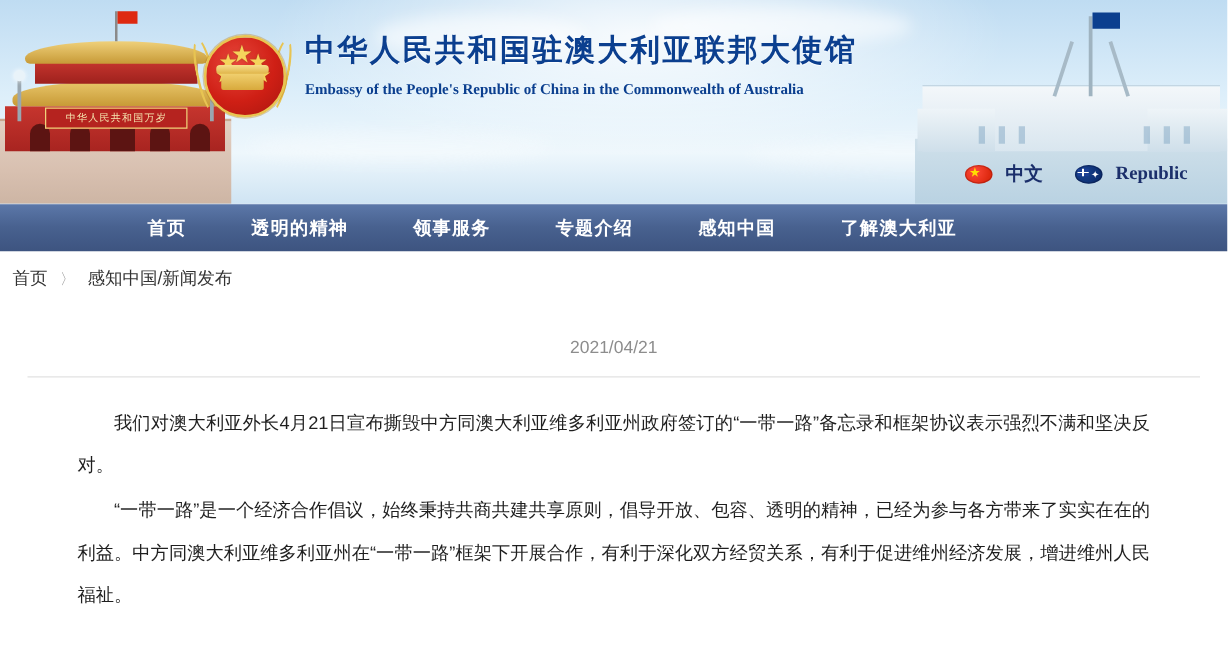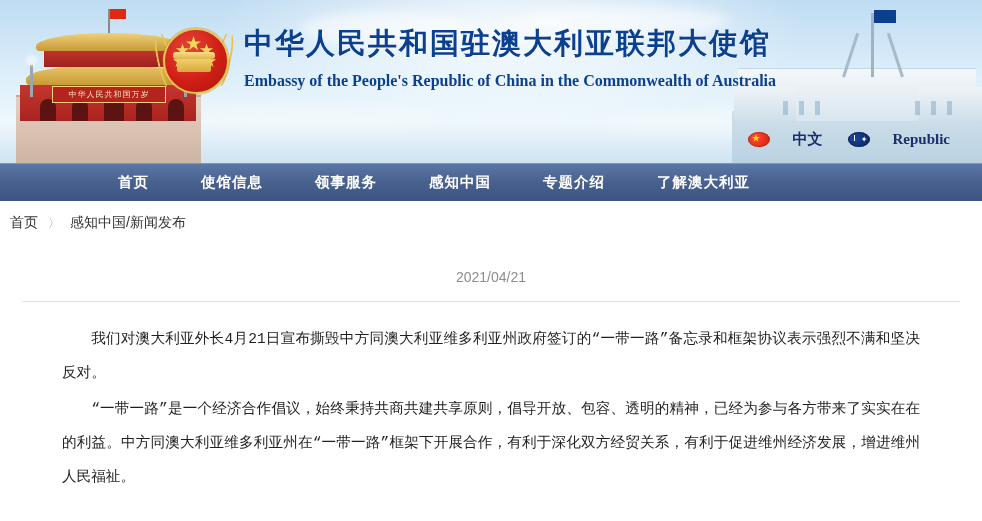--- a/index.html
+++ b/index.html
@@ -36,21 +36,21 @@
   .cloud {
     position: absolute;
     background: rgba(255,255,255,0.55);
     border-radius: 50%;
     filter: blur(6px);
   }
 
   
   .tiananmen {
     position: absolute;
-    left: 16px;
+    left: 0;
     bottom: 0;
     width: 185px;
     height: 163px;
   }
   .tm-base {
     position: absolute;
     left: 0; bottom: 0;
     width: 185px; height: 66px;
     background: linear-gradient(to bottom, #e2cfc2 0%, #d8c0b0 60%, #cdb5a4 100%);
     border-top: 2px solid #c9a78f;
@@ -233,48 +233,48 @@
   }
 
   .titles {
     position: absolute;
     left: 244px; top: 24px;
     width: 600px;
   }
   .title-cn {
     font-family: "Liberation Serif", "DejaVu Serif", serif;
     font-weight: bold;
-    font-size: 29px;
+    font-size: 24px;
     letter-spacing: 2px;
     color: #0b3f8f;
     text-shadow: 0 1px 0 rgba(255,255,255,0.8);
     white-space: nowrap;
   }
   .title-en {
     margin-top: 8px;
     font-family: "Liberation Serif", "DejaVu Serif", serif;
     font-weight: bold;
-    font-size: 16px;
+    font-size: 12px;
     color: #0b3f8f;
     white-space: nowrap;
   }
 
   
   .lang-switch {
     position: absolute;
     right: 32px;
     top: 130px;
     display: flex;
     align-items: center;
     gap: 26px;
   }
   .lang-item {
     display: flex;
     align-items: center;
-    gap: 22px;
+    gap: 10px;
     cursor: pointer;
   }
   .lang-label {
     font-family: "Liberation Serif", "DejaVu Serif", serif;
     font-weight: bold;
     font-size: 15px;
     color: #1b2f6b;
   }
   .flag-cn {
     width: 22px; height: 15px;
@@ -384,21 +384,20 @@
     box-sizing: border-box;
   }
   .para {
     font-size: 14.6px;
     line-height: 34px;
     color: #1f1f1f;
     text-align: justify;
     text-justify: inter-ideograph;
     text-indent: 2em;
     margin: 0 0 2px 0;
-    font-family: Liberation Mono, monospace;
   }
 </style>
 </head>
 <body>
 
 <div class="banner">
   <div class="banner-sky"></div>
 
   <div class="cloud" style="left:300px; top:12px; width:170px; height:34px;"></div>
   <div class="cloud" style="left:520px; top:6px; width:210px; height:30px;"></div>
@@ -466,24 +465,24 @@
     </div>
     <div class="lang-item">
       <span class="flag-au"></span>
       <span class="lang-label">Republic</span>
     </div>
   </div>
 </div>
 
 <div class="nav">
   <div class="nav-item">首页</div>
-  <div class="nav-item">使馆信息</div>
+  <div class="nav-item">透明的精神</div>
   <div class="nav-item">领事服务</div>
+  <div class="nav-item">专题介绍</div>
   <div class="nav-item">感知中国</div>
-  <div class="nav-item">专题介绍</div>
   <div class="nav-item">了解澳大利亚</div>
 </div>
 
 <div class="breadcrumb">
   <span class="crumb-link">首页</span>
   <span class="crumb-sep">〉</span>
   <span class="crumb-link">感知中国/新闻发布</span>
 </div>
 
 <div class="article">

